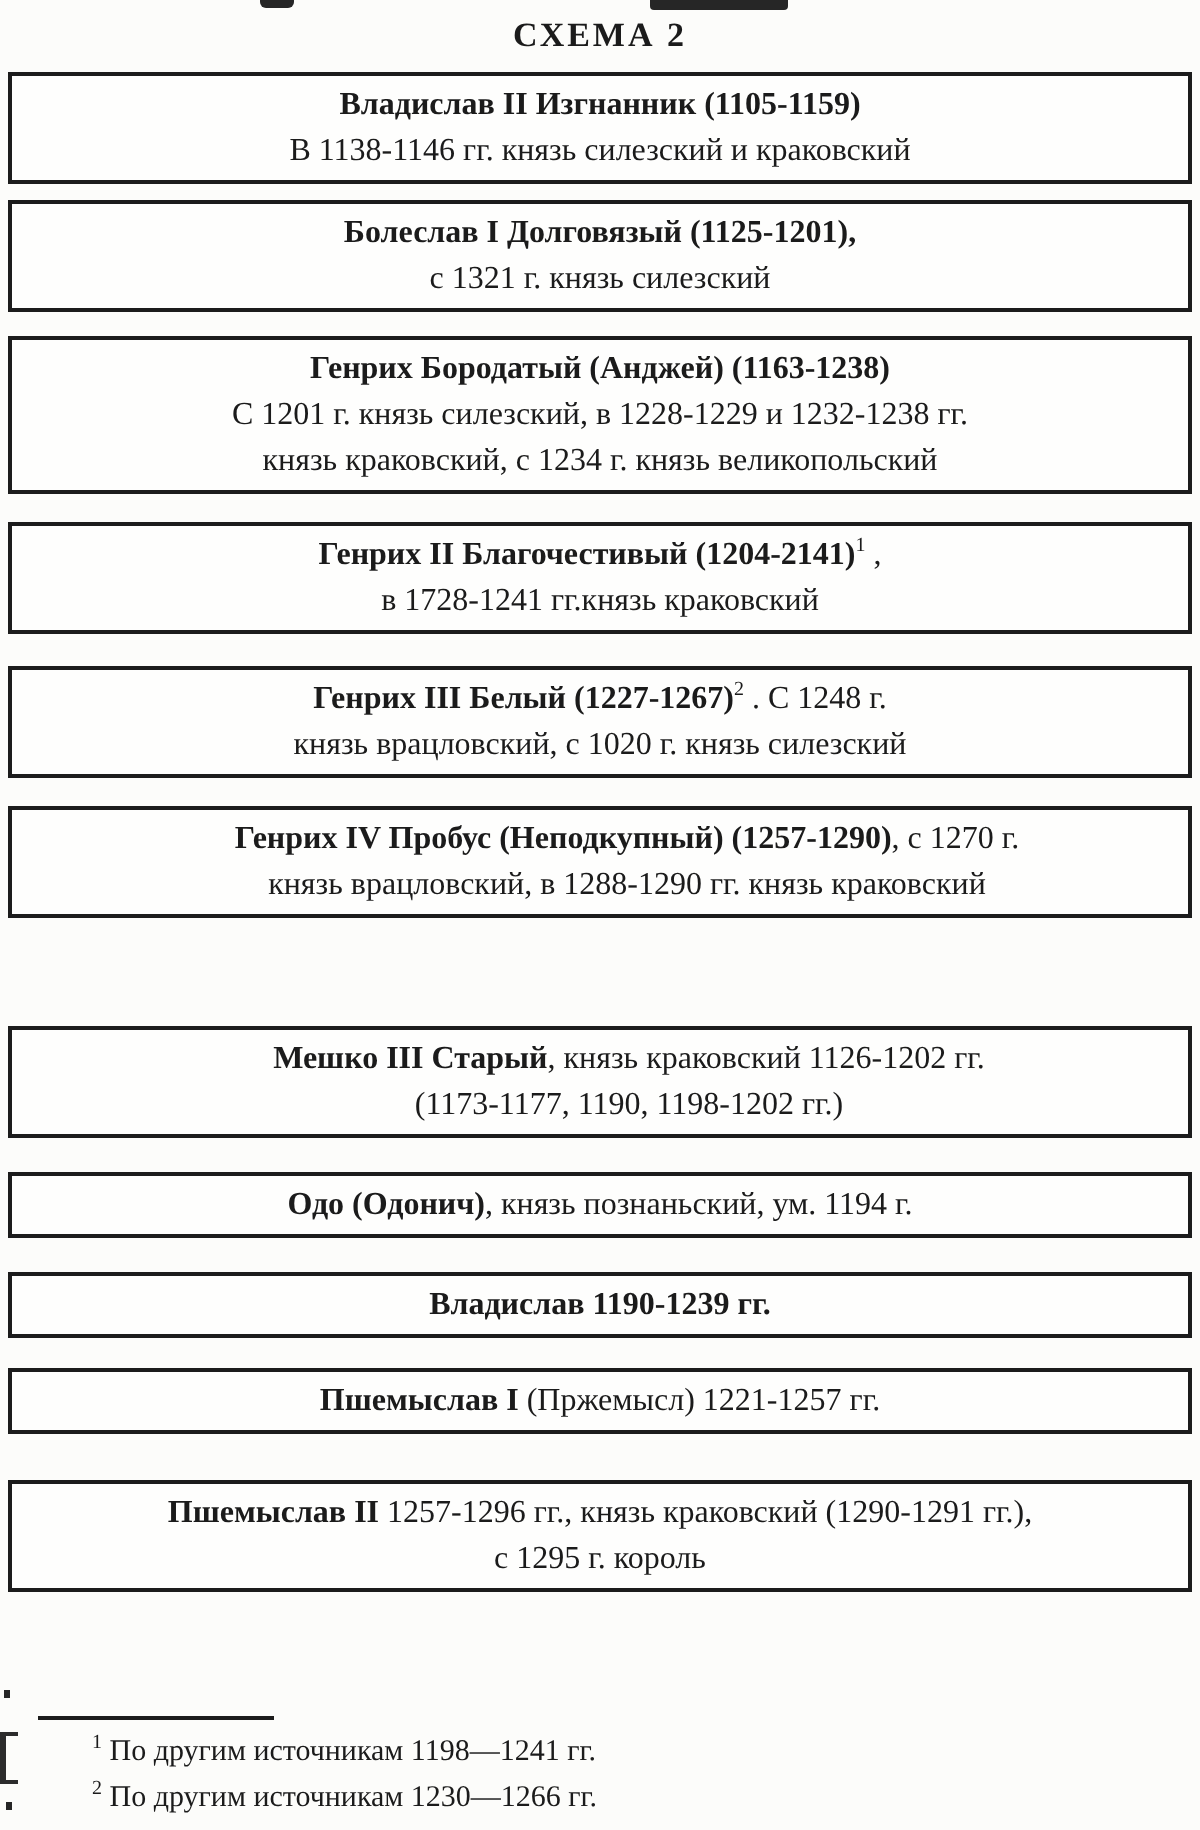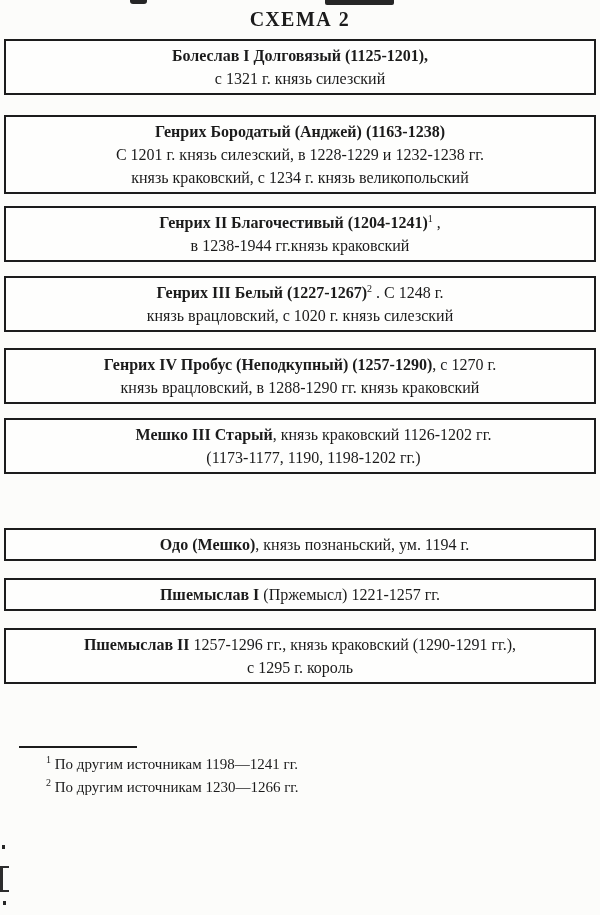--- a/index.html
+++ b/index.html
@@ -11,21 +11,21 @@
     height: 915px;
     background: #fcfcfa;
     color: #1b1b1b;
     font-family: "Liberation Serif", "DejaVu Serif", serif;
     position: relative;
     overflow: hidden;
   }
   .page-title {
     text-align: center;
     margin: 8px 0 0 0;
-    font-size: 20px;
+    font-size: 17px;
     font-weight: 700;
     letter-spacing: 1.5px;
   }
   .boxes {
     padding: 0 4px;
   }
   .box {
     border: 2px solid #1c1c1c;
     background: #fefefd;
     text-align: center;
@@ -35,21 +35,21 @@
     box-sizing: border-box;
   }
   .box b { font-weight: 700; }
   .box sup, .footnote sup {
     font-size: 10px;
     line-height: 0;
     vertical-align: super;
   }
   
   .box:nth-child(1)  { margin-top: 8px;  }
-  .box:nth-child(2)  { margin-top: 20px; }
+  .box:nth-child(2)  { margin-top: 8px; }
   .box:nth-child(3)  { margin-top: 12px; }
   .box:nth-child(4)  { margin-top: 14px; }
   .box:nth-child(5)  { margin-top: 16px; }
   .box:nth-child(6)  { margin-top: 14px; padding-left: 37px; }
   .box:nth-child(7)  { margin-top: 54px; padding-left: 39px; }
   .box:nth-child(8)  { margin-top: 17px; }
   .box:nth-child(9)  { margin-top: 17px; }
   .box:nth-child(10) { margin-top: 15px; }
   .box:nth-child(11) { margin-top: 23px; }
   .footnote-rule {
@@ -85,46 +85,53 @@
 <div class="artifact art-top-blob"></div>
 <div class="artifact art-top-line"></div>
 <div class="art-bracket"></div>
 <div class="artifact art-dot-1"></div>
 <div class="artifact art-dot-2"></div>
 
 <div class="page-title">СХЕМА 2</div>
 
 <div class="boxes">
     <div class="box">
+      <div class="line"><b>Владислав II Изгнанник (1105-1159)</b></div>
+      <div class="line"><span>В 1138-1146 гг. князь силезский и краковский</span></div>
+    </div>
+    <div class="box">
       <div class="line"><b>Болеслав I Долговязый (1125-1201),</b></div>
       <div class="line"><span>с 1321 г. князь силезский</span></div>
     </div>
     <div class="box">
       <div class="line"><b>Генрих Бородатый (Анджей) (1163-1238)</b></div>
       <div class="line"><span>С 1201 г. князь силезский, в 1228-1229 и 1232-1238 гг.</span></div>
       <div class="line"><span>князь краковский, с 1234 г. князь великопольский</span></div>
     </div>
     <div class="box">
-      <div class="line"><b>Генрих II Благочестивый (1204-1241)</b><sup>1</sup><span> ,</span></div>
-      <div class="line"><span>в 1238-1944 гг.князь краковский</span></div>
+      <div class="line"><b>Генрих II Благочестивый (1204-2141)</b><sup>1</sup><span> ,</span></div>
+      <div class="line"><span>в 1728-1241 гг.князь краковский</span></div>
     </div>
     <div class="box">
       <div class="line"><b>Генрих III Белый (1227-1267)</b><sup>2</sup><span> . С 1248 г.</span></div>
       <div class="line"><span>князь врацловский, с 1020 г. князь силезский</span></div>
     </div>
     <div class="box">
       <div class="line"><b>Генрих IV Пробус (Неподкупный) (1257-1290)</b><span>, с 1270 г.</span></div>
       <div class="line"><span>князь врацловский, в 1288-1290 гг. князь краковский</span></div>
     </div>
     <div class="box">
       <div class="line"><b>Мешко III Старый</b><span>, князь краковский 1126-1202 гг.</span></div>
       <div class="line"><span>(1173-1177, 1190, 1198-1202 гг.)</span></div>
     </div>
     <div class="box">
-      <div class="line"><b>Одо (Мешко)</b><span>, князь познаньский, ум. 1194 г.</span></div>
+      <div class="line"><b>Одо (Одонич)</b><span>, князь познаньский, ум. 1194 г.</span></div>
+    </div>
+    <div class="box">
+      <div class="line"><b>Владислав 1190-1239 гг.</b></div>
     </div>
     <div class="box">
       <div class="line"><b>Пшемыслав I</b><span> (Пржемысл) 1221-1257 гг.</span></div>
     </div>
     <div class="box">
       <div class="line"><b>Пшемыслав II</b><span> 1257-1296 гг., князь краковский (1290-1291 гг.),</span></div>
       <div class="line"><span>с 1295 г. король</span></div>
     </div>
   </div>
 

